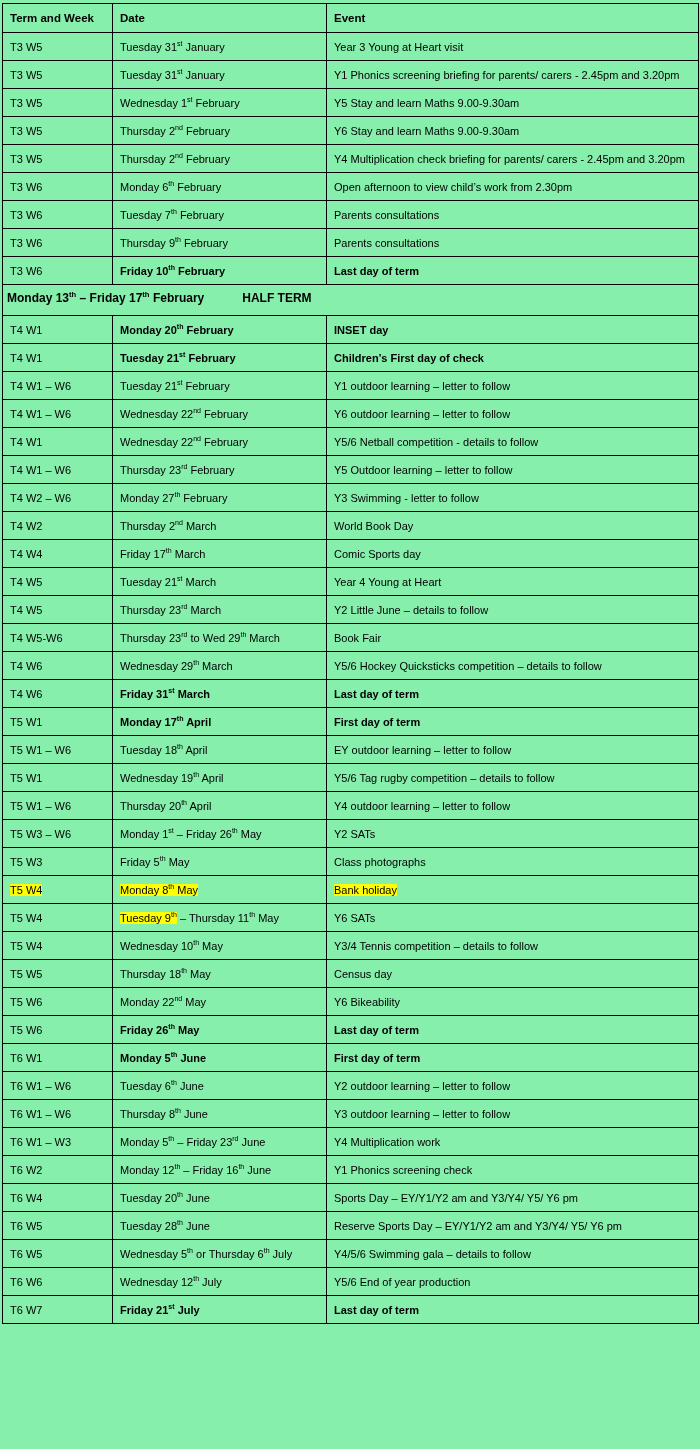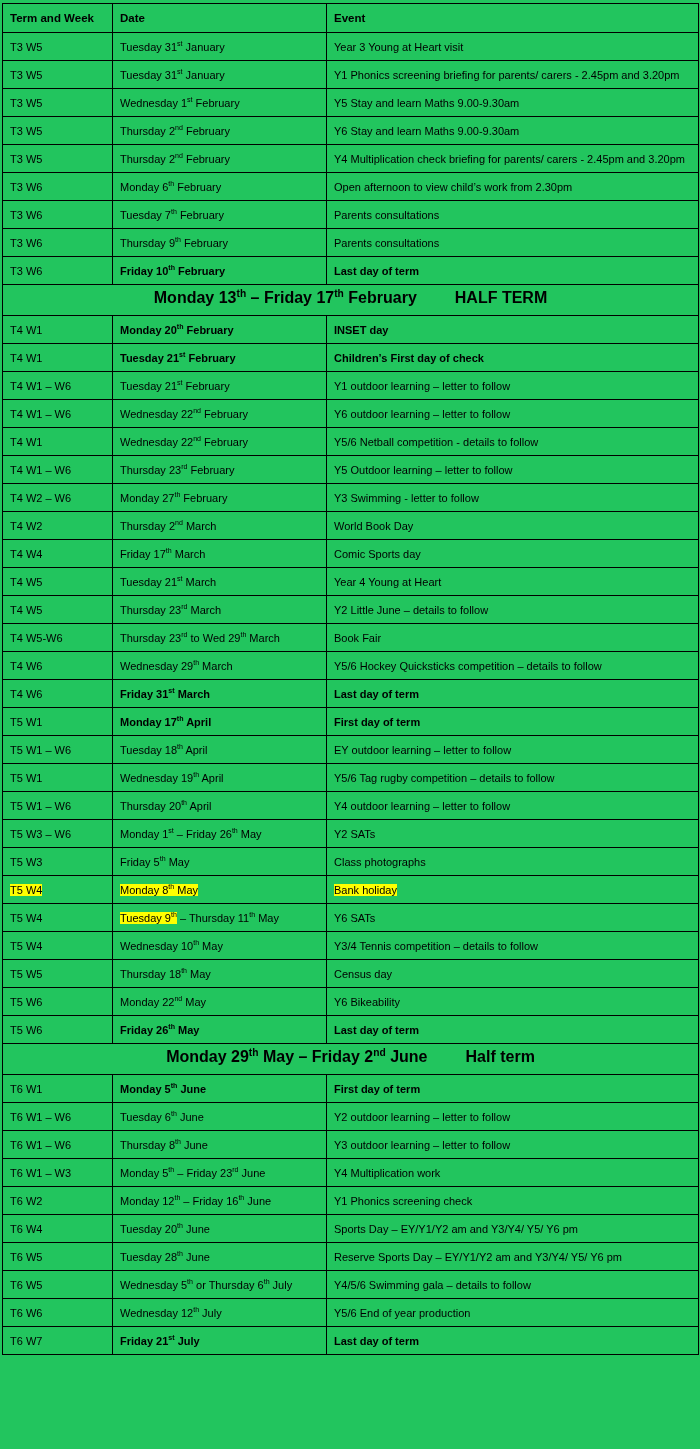--- a/index.html
+++ b/index.html
@@ -6,21 +6,21 @@
     margin: 0;
     padding: 0;
     background: #ffffff;
     width: 700px;
   }
   .page {
     width: 700px;
     height: 1449px;
     box-sizing: border-box;
     padding: 3px 2px;
-    background: #22c55e;
+    background: #86efac;
     font-family: "Liberation Sans", sans-serif;
     color: #000000;
   }
   table.cal {
     border-collapse: collapse;
     table-layout: fixed;
     width: 696px;
     font-size: 11px;
     color: #000000;
   }
@@ -38,24 +38,24 @@
   }
   th {
     font-size: 11.5px;
     font-weight: bold;
     height: 29px;
   }
   tr.event-row td { height: 28px; }
   tr.bold .date-cell, tr.bold .event-cell { font-weight: bold; }
   td.section-cell {
     height: 31px;
-    text-align: center;
+    text-align: left;
     vertical-align: middle;
     font-weight: bold;
-    font-size: 16px;
+    font-size: 12px;
     padding: 2px 4px 6px 4px;
   }
   .sec-label { margin-left: 38px; }
   sup {
     font-size: 0.64em;
     vertical-align: super;
     line-height: 0;
   }
   .hl { background: var(--hl, #ffff00); }
 </style>
@@ -250,25 +250,20 @@
         <tr class="event-row">
     <td class="term-cell"><span>T5 W6</span></td>
     <td class="date-cell"><span>Monday 22<sup>nd</sup> May</span></td>
     <td class="event-cell"><span>Y6 Bikeability</span></td>
   </tr>
         <tr class="event-row bold">
     <td class="term-cell"><span>T5 W6</span></td>
     <td class="date-cell"><span>Friday 26<sup>th</sup> May</span></td>
     <td class="event-cell"><span>Last day of term</span></td>
   </tr>
-        <tr>
-      <td class="section-cell" colspan="3">
-        <span class="sec-range">Monday 29<sup>th</sup> May – Friday 2<sup>nd</sup> June</span><span class="sec-label">Half term</span>
-      </td>
-        </tr>
         <tr class="event-row bold">
     <td class="term-cell"><span>T6 W1</span></td>
     <td class="date-cell"><span>Monday 5<sup>th</sup> June</span></td>
     <td class="event-cell"><span>First day of term</span></td>
   </tr>
         <tr class="event-row">
     <td class="term-cell"><span>T6 W1 – W6</span></td>
     <td class="date-cell"><span>Tuesday 6<sup>th</sup> June</span></td>
     <td class="event-cell"><span>Y2 outdoor learning – letter to follow</span></td>
   </tr>

